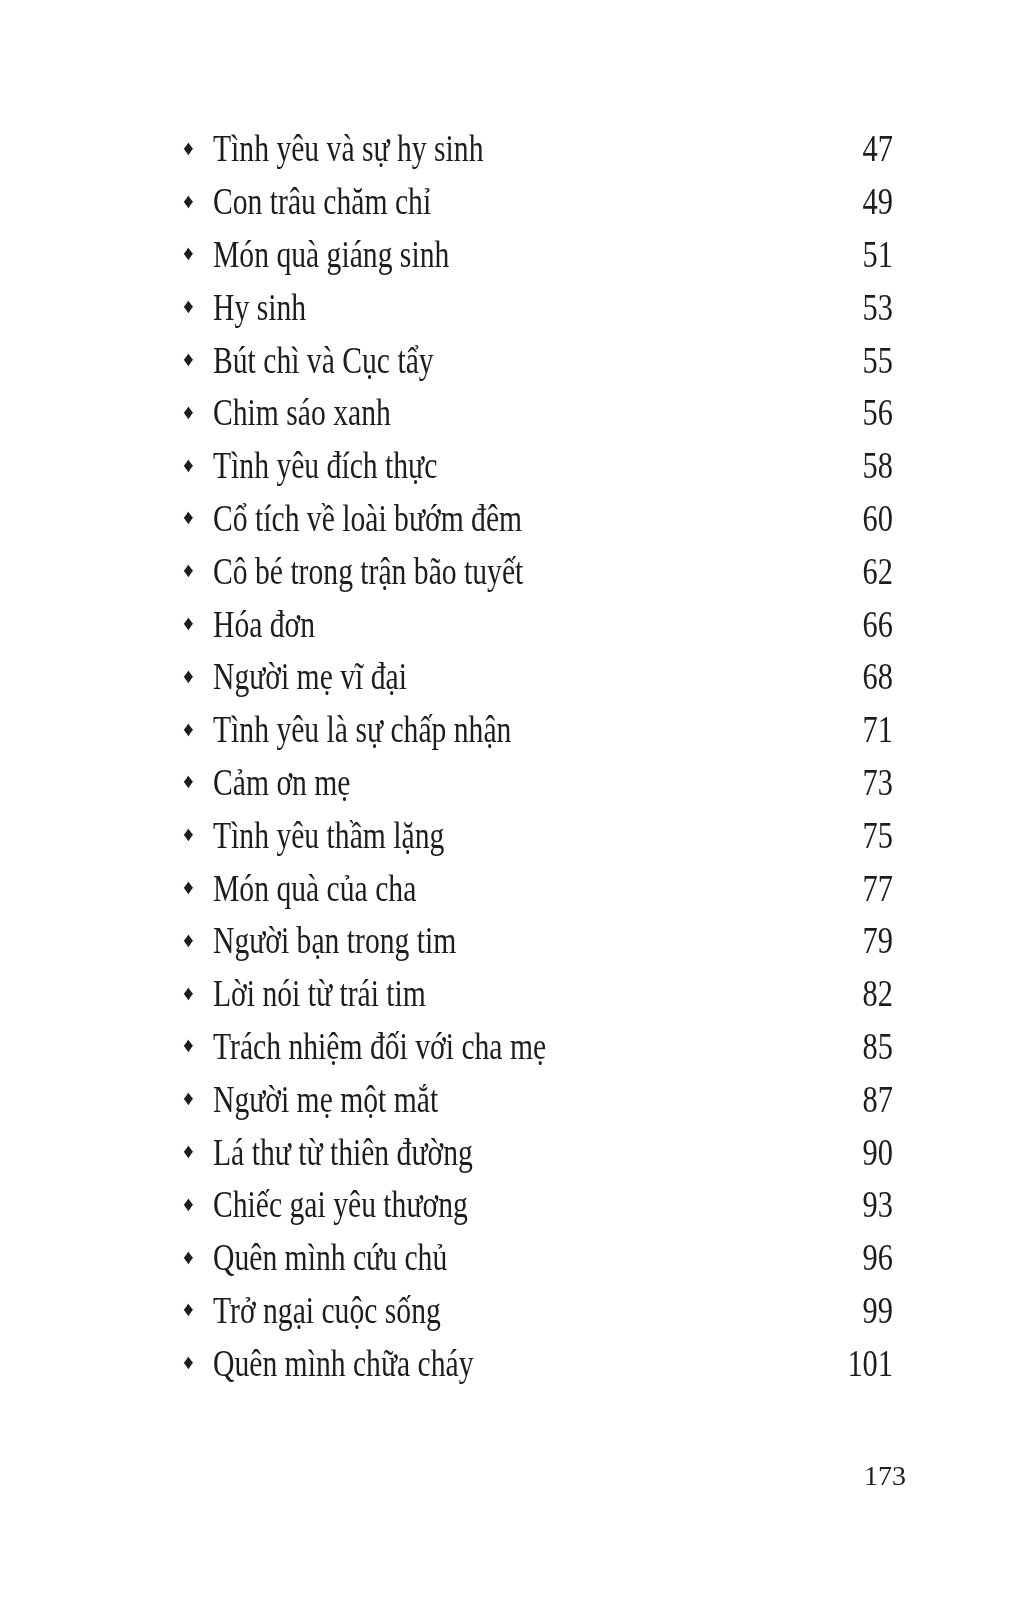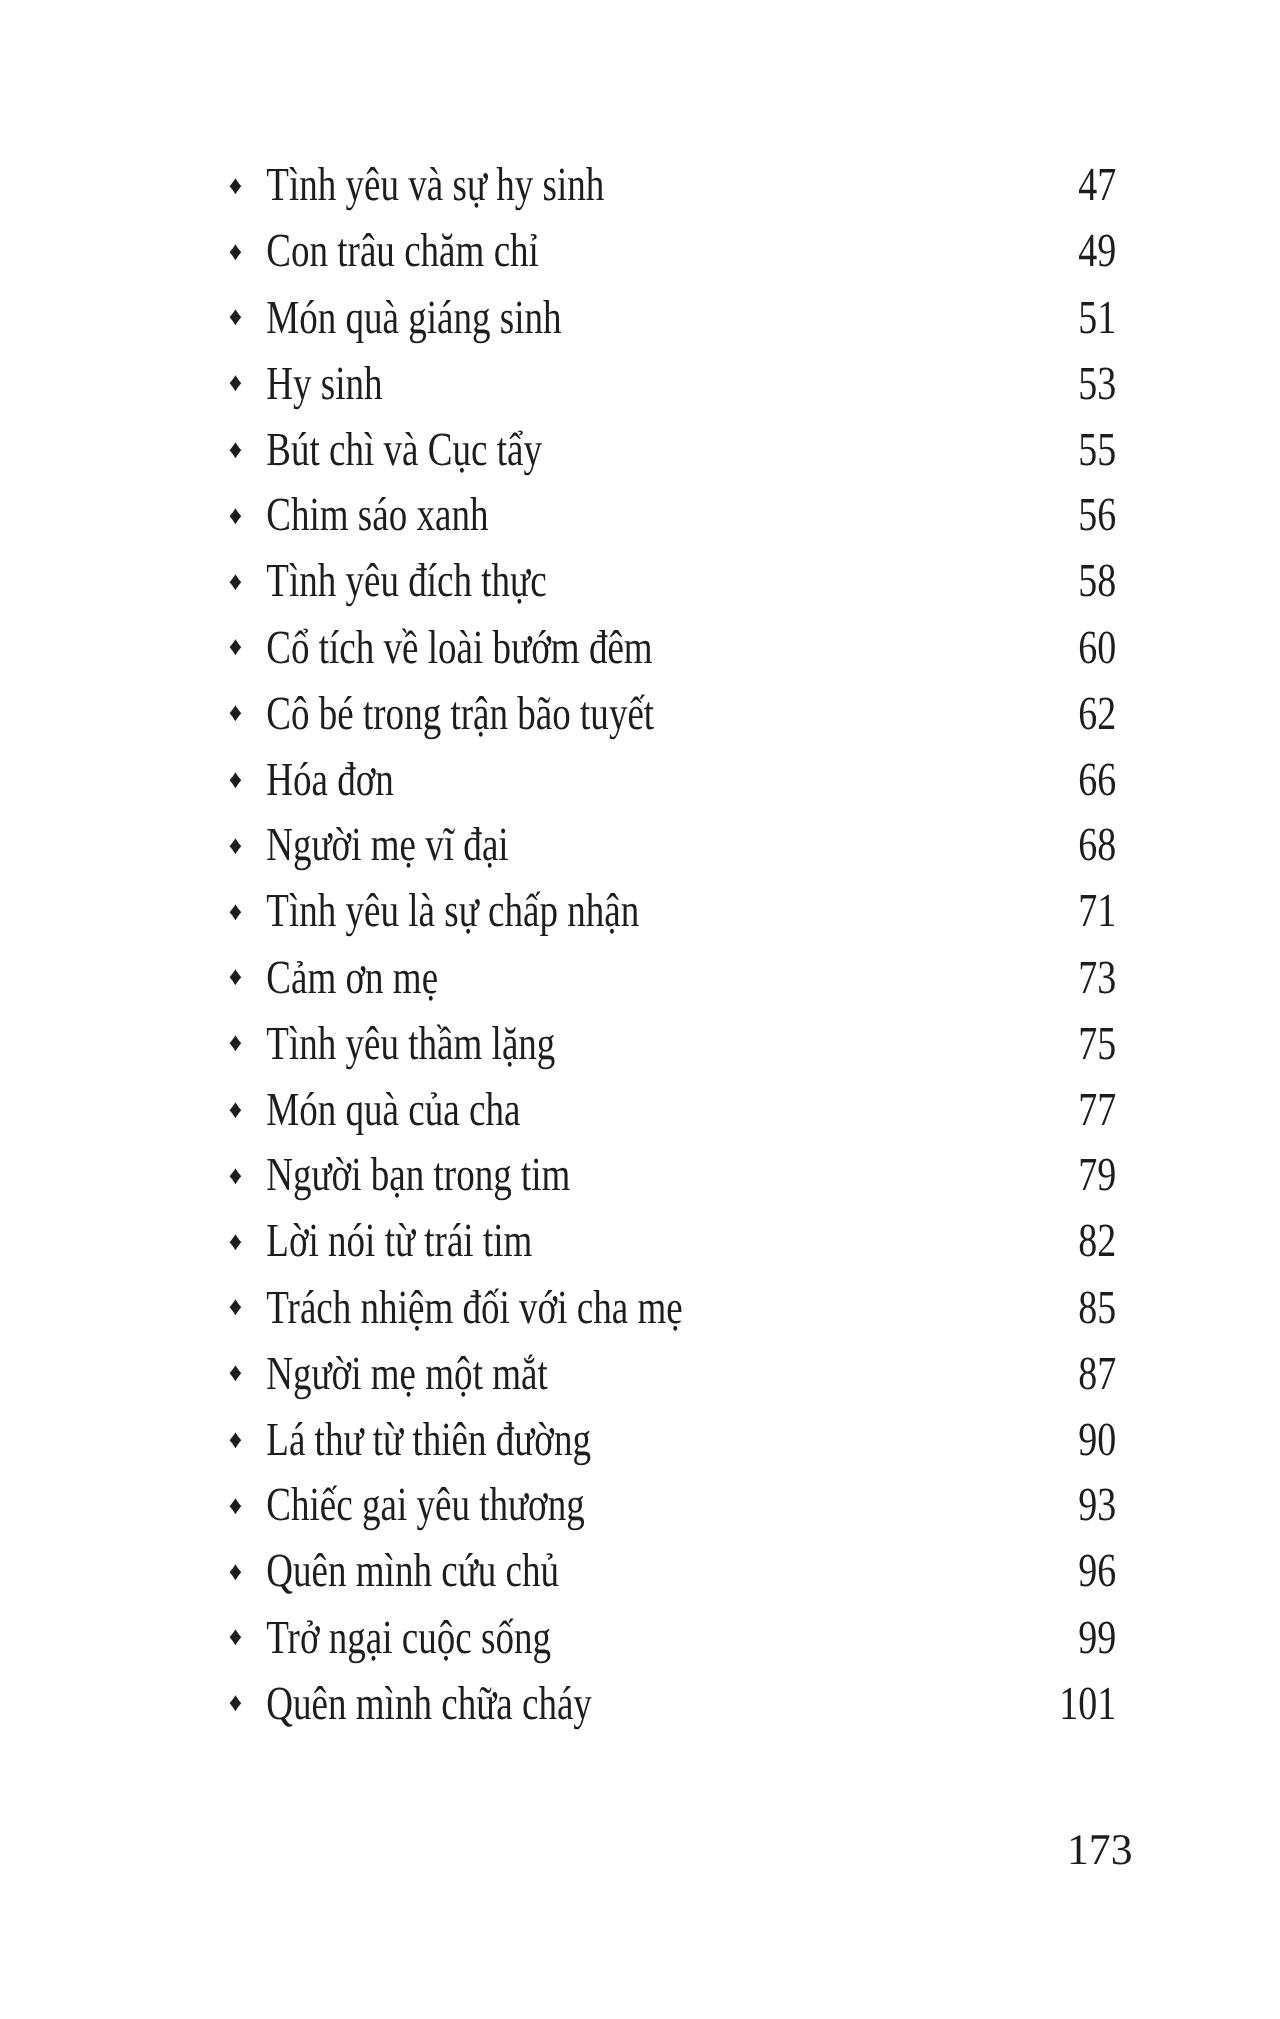--- a/index.html
+++ b/index.html
@@ -50,21 +50,21 @@
     margin-left: auto;
     font-size: 38px;
     line-height: 1;
     transform: scaleX(0.80);
     transform-origin: 100% 50%;
   }
   .folio {
     position: absolute;
     top: 1462px;
     right: 118px;
-    font-size: 35px;
+    font-size: 28px;
     line-height: 1;
   }
 </style>
 </head>
 <body>
 
 <div class="page">
   <div class="toc">
   <div class="toc-row">
     <span class="bullet">♦</span>

